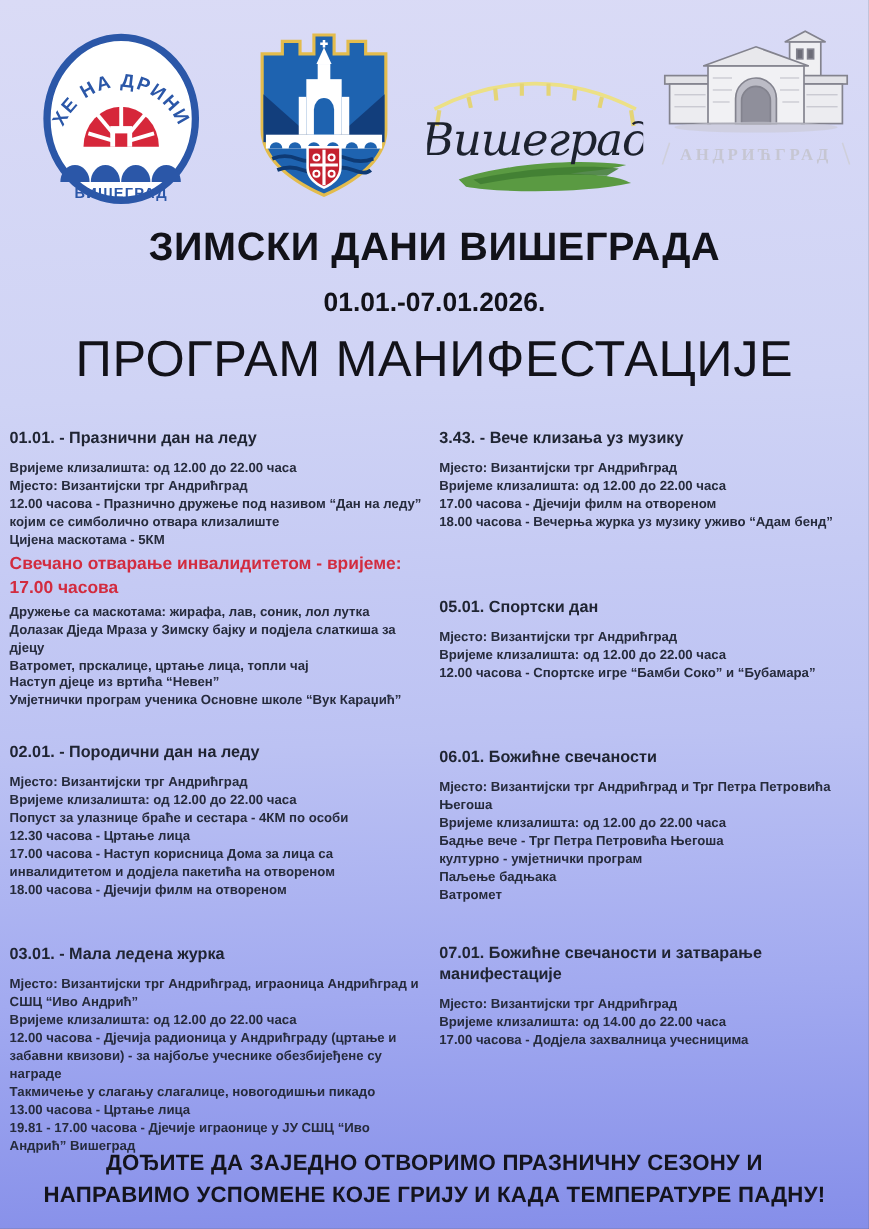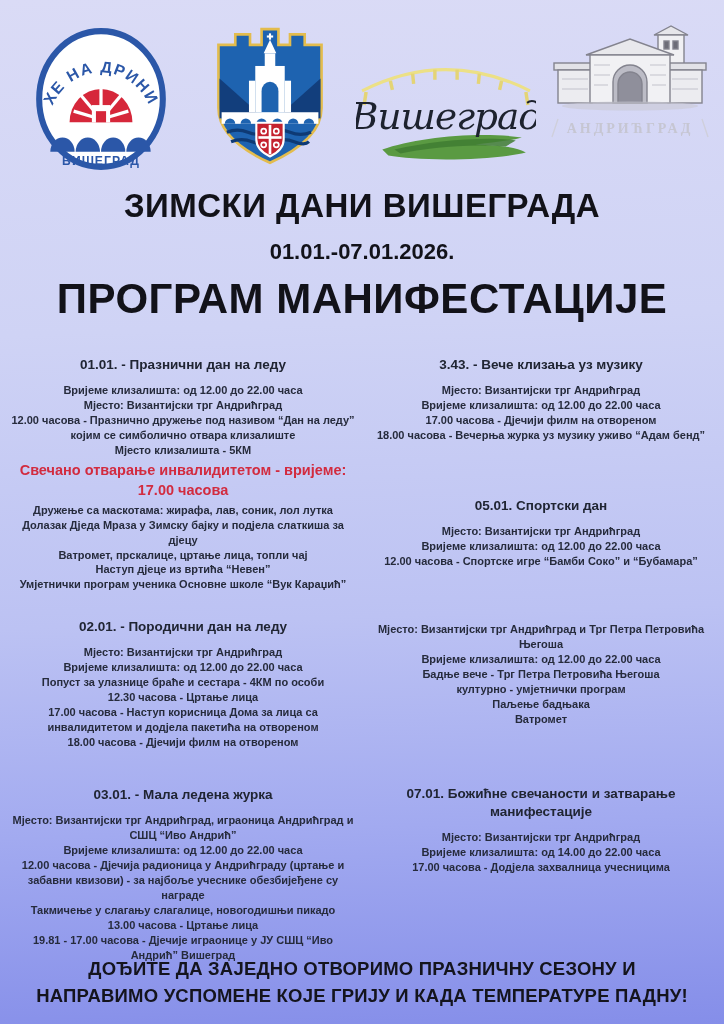--- a/index.html
+++ b/index.html
@@ -16,29 +16,29 @@
   .logo { position: absolute; }
   .logo-hydro      { left: 32px;  top: 24px;  width: 138px; height: 150px; }
   .logo-coat       { left: 211px; top: 26px;  width: 118px; height: 142px; }
   .logo-script     { left: 356px; top: 36px;  width: 180px; height: 130px; }
   .logo-andricgrad { left: 550px; top: 24px;  width: 160px; height: 122px; }
 
   
   .title-block { position: absolute; left: 0; top: 188px; width: 100%; text-align: center; }
   .main-title   { font-size: 33px; font-weight: 800; letter-spacing: 0.5px; color: #121219; line-height: 1.1; }
   .date-range   { font-size: 22px; font-weight: 800; color: #121219; margin-top: 15px; }
-  .subtitle     { font-size: 42px; font-weight: 700; letter-spacing: 0.5px; color: #121219; margin-top: 10px; }
+  .subtitle     { font-size: 42px; font-weight: 400; letter-spacing: 0.5px; color: #121219; margin-top: 10px; }
 
   
   .columns {
     position: absolute; left: 8px; right: 8px; top: 356px;
     display: grid; grid-template-columns: 1fr 1fr; column-gap: 8px;
   }
   .col { display: flex; flex-direction: column; }
-  .section { text-align: center; }
+  .section { }
   .sec-title { font-size: 13.5px; font-weight: 700; color: #202533; margin-bottom: 9px; line-height: 1.35; }
   .sec-body { font-size: 11px; font-weight: 700; line-height: 1.36; color: #262b3c; }
   .line { margin: 0 auto; }
   .line.highlight { color: #d22b3f; font-size: 14.5px; line-height: 1.3; margin-top: 3px; }
   .line.highlight + .line.highlight { margin-top: 1px; margin-bottom: 3px; }
 
   .col-left  .section:nth-of-type(1) { margin-bottom: 14px; min-height: 248px; }
   .col-left  .section:nth-of-type(2) { margin-bottom: 32px; min-height: 136px; }
   .col-right .section:nth-of-type(1) { margin-bottom: 20px; min-height: 121px; }
   .col-right .section:nth-of-type(2) { margin-bottom: 22px; min-height: 103px; }
@@ -178,21 +178,21 @@
 
   <div class="columns">
     <div class="col col-left">
         <section class="section">
     <h3 class="sec-title">01.01. - Празнични дан на леду</h3>
     <div class="sec-body">
             <div class="line">Вријеме клизалишта: од 12.00 до 22.00 часа</div>
             <div class="line">Мјесто: Византијски трг Андрићград</div>
             <div class="line">12.00 часова - Празнично дружење под називом “Дан на леду”</div>
             <div class="line">којим се симболично отвара клизалиште</div>
-            <div class="line">Мјесто клизалишта - 5КМ</div>
+            <div class="line">Цијена маскотама - 5КМ</div>
             <div class="line highlight">Свечано отварање инвалидитетом - вријеме:</div>
             <div class="line highlight">17.00 часова</div>
             <div class="line">Дружење са маскотама: жирафа, лав, соник, лол лутка</div>
             <div class="line">Долазак Дједа Мраза у Зимску бајку и подјела слаткиша за дјецу</div>
             <div class="line">Ватромет, прскалице, цртање лица, топли чај</div>
             <div class="line">Наступ дјеце из вртића “Невен”</div>
             <div class="line">Умјетнички програм ученика Основне школе “Вук Караџић”</div>
           </div>
   </section>
         <section class="section">
@@ -230,20 +230,21 @@
   </section>
         <section class="section">
     <h3 class="sec-title">05.01. Спортски дан</h3>
     <div class="sec-body">
             <div class="line">Мјесто: Византијски трг Андрићград</div>
             <div class="line">Вријеме клизалишта: од 12.00 до 22.00 часа</div>
             <div class="line">12.00 часова - Спортске игре “Бамби Соко” и “Бубамара”</div>
           </div>
   </section>
         <section class="section">
+    <h3 class="sec-title">06.01. Божићне свечаности</h3>
     <div class="sec-body">
             <div class="line">Мјесто: Византијски трг Андрићград и Трг Петра Петровића Његоша</div>
             <div class="line">Вријеме клизалишта: од 12.00 до 22.00 часа</div>
             <div class="line">Бадње вече - Трг Петра Петровића Његоша</div>
             <div class="line">културно - умјетнички програм</div>
             <div class="line">Паљење бадњака</div>
             <div class="line">Ватромет</div>
           </div>
   </section>
         <section class="section">

